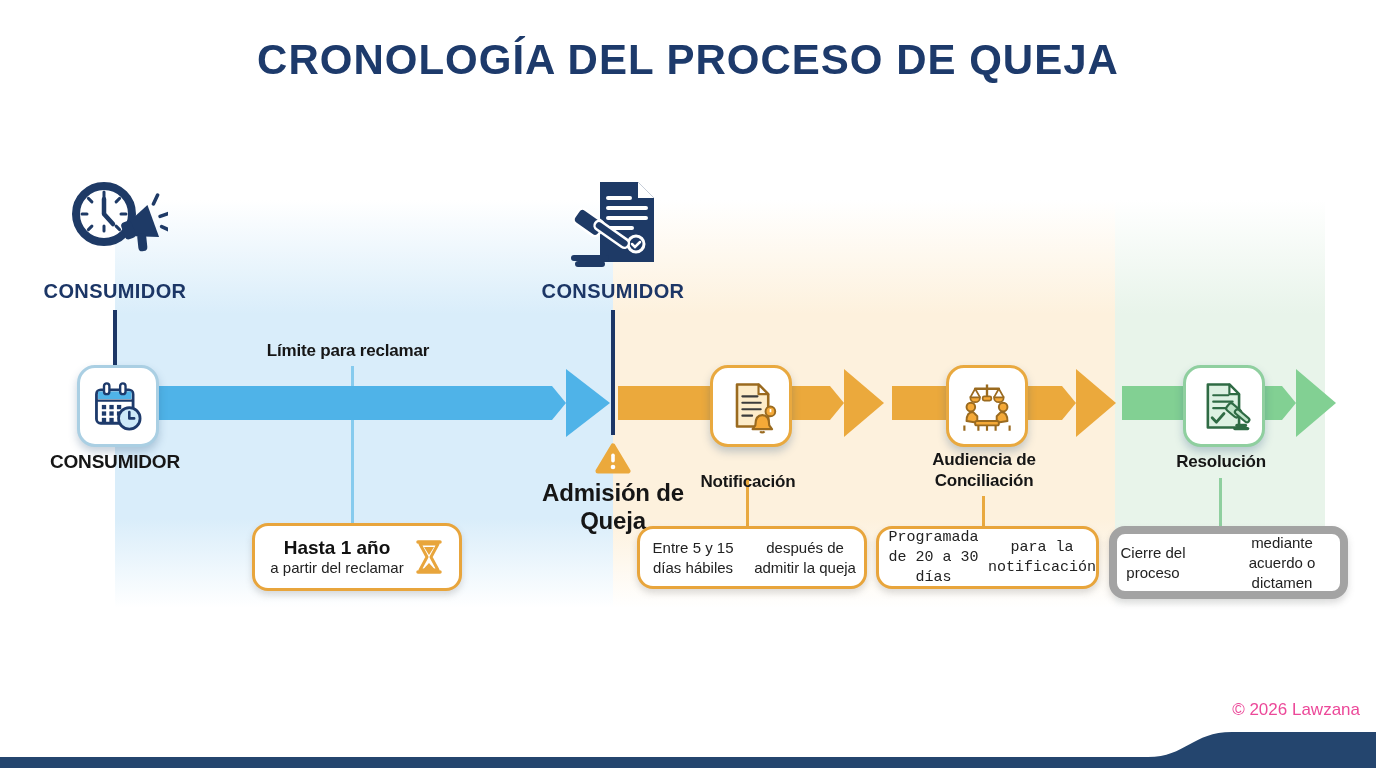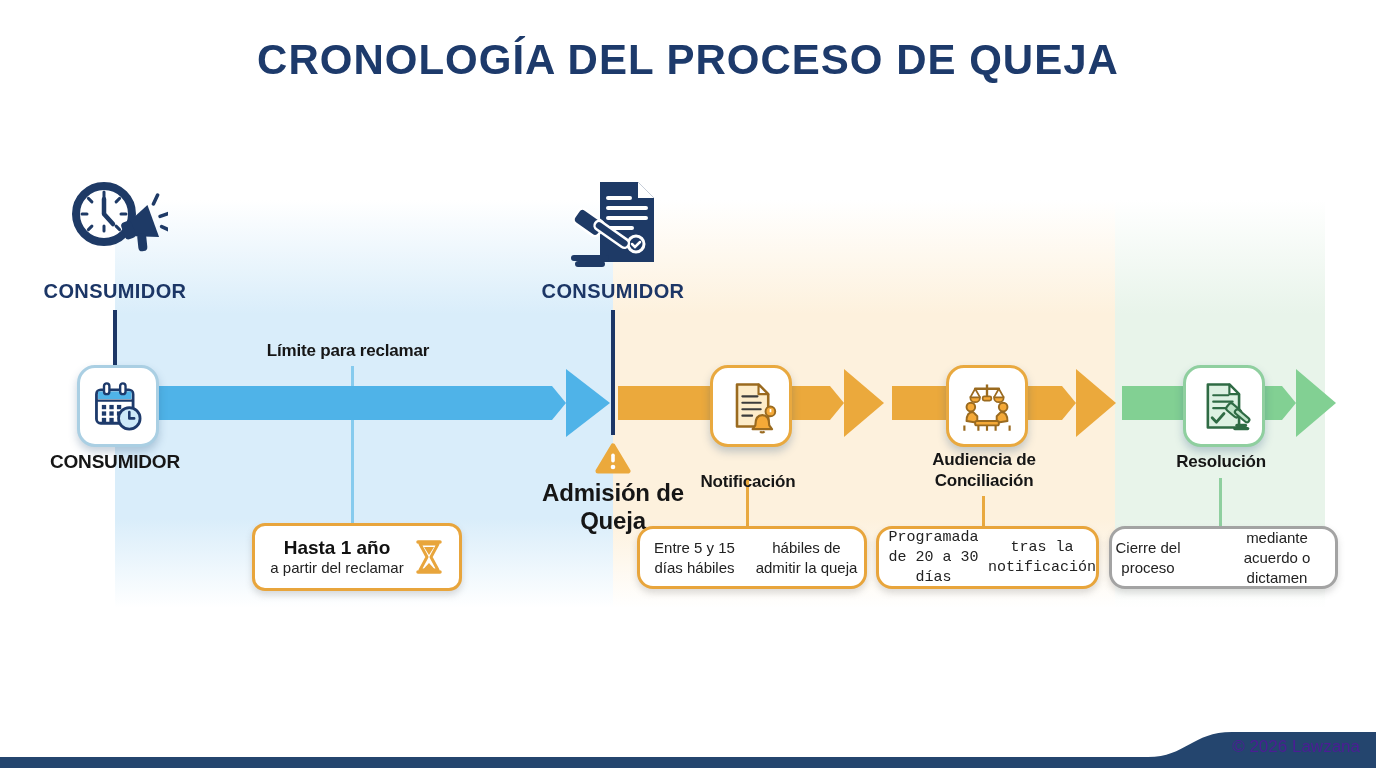--- a/index.html
+++ b/index.html
@@ -55,31 +55,31 @@
   .lbl-admis{left:513px;top:479px;width:200px;font-size:24px;}
   .lbl-notif{left:658px;top:436px;width:180px;margin-top:36px;}
   .lbl-aud{left:894px;top:449px;width:180px;line-height:21px;}
   .lbl-res{left:1131px;top:452px;width:180px;}
   
   .callout{top:526px;height:57px;background:#fff;border-radius:16px;z-index:5;
            display:flex;flex-direction:row;align-items:center;justify-content:center;
            box-shadow:0 4px 7px rgba(90,90,90,.22);font-size:15px;line-height:20px;color:#222;
            text-align:center;}
   .callout.orange{border:3px solid #e8a53c;}
-  .callout.green{border:3px solid #a3a3a3;gap:35px;}
-  .co1{left:252px;top:523px;width:204px;height:62px;flex-direction:row;gap:10px;border-radius:13px;}
+  .callout.green{border:8px solid #a3a3a3;gap:35px;}
+  .co1{left:252px;top:523px;width:204px;height:62px;flex-direction:row;gap:10px;}
   .co1 .txt{display:flex;flex-direction:column;align-items:center;}
   .co1 .l1{font-weight:bold;font-size:19px;line-height:22px;color:#111;}
   .co1 .l2{font-size:15px;line-height:18px;}
   .co2{left:637px;width:224px;}
   .co3{left:876px;width:217px;font-family:Liberation Mono, monospace;}
   .co4{left:1109px;width:223px;}
   
   .footer-shape{left:0;bottom:0;z-index:6;}
-  .footer-text{right:16px;top:737px;color:#4c1d95;font-size:17px;z-index:7;}
+  .footer-text{right:16px;top:700px;color:#ec4899;font-size:17px;z-index:7;}
   .icon-wrap{z-index:5;}
 </style>
 </head>
 <body>
 
 <div class="abs title">CRONOLOGÍA DEL PROCESO DE QUEJA</div>
 
 <div class="abs wash wash-blue"></div>
 <div class="abs wash wash-orange"></div>
 <div class="abs wash wash-green"></div>
@@ -225,26 +225,26 @@
   <svg width="30" height="40" viewBox="0 0 30 40">
     <path d="M6 7 H24 L17 20 L24 33 H6 L13 20 Z" fill="#ffffff" stroke="#e8a53c" stroke-width="3" stroke-linejoin="round"></path>
     <path d="M10 10 h10 l-5 8 z" fill="#e8a53c"></path>
     <path d="M15 26 l5.5 6 h-11 z" fill="#e8a53c"></path>
     <path d="M4 5 h22 M4 35 h22" stroke="#e8a53c" stroke-width="3.5" stroke-linecap="round"></path>
   </svg>
 </div>
 
 <div class="abs callout orange co2">
   <div>Entre 5 y 15 días hábiles</div>
-  <div>hábiles de admitir la queja</div>
+  <div>después de admitir la queja</div>
 </div>
 
 <div class="abs callout orange co3">
   <div>Programada de 20 a 30 días</div>
-  <div>tras la notificación</div>
+  <div>para la notificación</div>
 </div>
 
 <div class="abs callout green co4">
   <div>Cierre del proceso</div>
   <div>mediante acuerdo o dictamen</div>
 </div>
 
 <svg class="abs footer-shape" width="1376" height="40" viewBox="0 0 1376 40">
   <path d="M0,29 L1148,29 C1186,29 1192,4 1232,4 L1376,4 L1376,40 L0,40 Z" fill="#24456e"></path>
 </svg>

